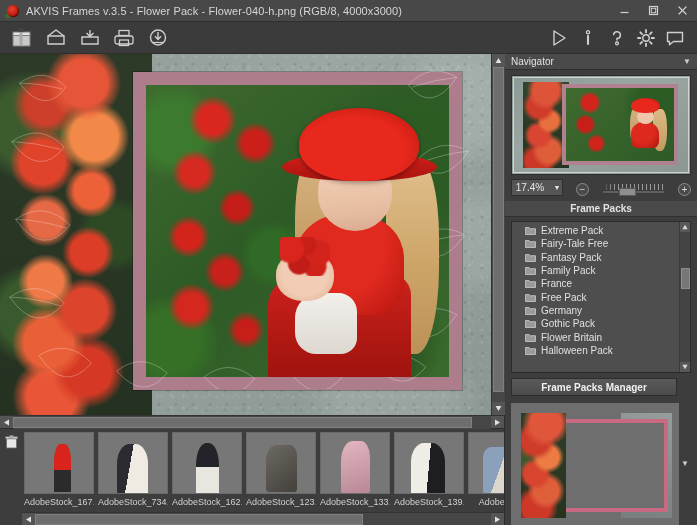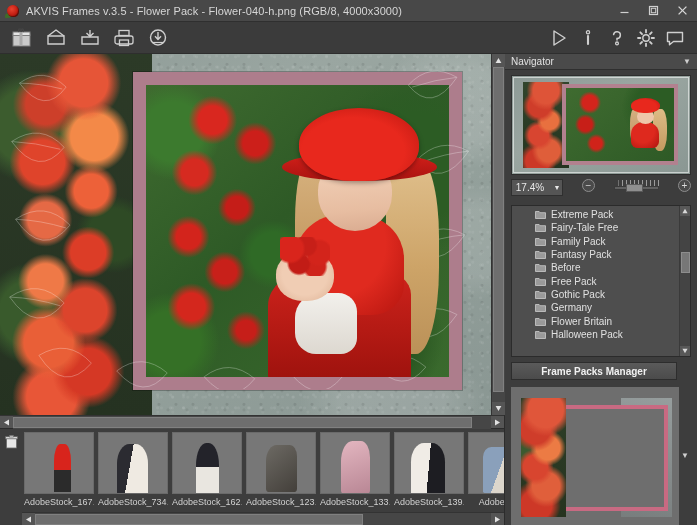--- a/index.html
+++ b/index.html
@@ -368,21 +368,21 @@
   .nav-girl .hl { position:absolute; left:20%; top:20%; width:20%; height:56%;
       background: linear-gradient(180deg,#d5b082,#bf9460); border-radius: 40% 10% 36% 45%; }
   .nav-girl .s { position:absolute; left:22%; top:40%; width:58%; height:42%;
       background: radial-gradient(ellipse at 42% 30%, #de291e 0 50%, #ad140e 100%);
       border-radius: 44% 44% 24% 24%; }
   .nav-view {
     position:absolute; inset: 1px; border: 1px solid rgba(255,255,255,.55);
     z-index: 5; pointer-events: none;
   }
   .nav-ctrl {
-    display: flex; align-items: flex-start; gap: 19px;
+    display: flex; align-items: flex-end; gap: 13px;
     padding: 0 6px 5px 6px; height: 22px;
   }
   .zoom-box {
     width: 52px; height: 17px; background: #555;
     border: 1px solid #2f2f2f; color: #e8e8e8;
     font-size: 10px; display: flex; align-items: center;
     justify-content: center; gap: 4px; position: relative;
   }
   .zoom-box .v { flex: 1 1 auto; text-align: center; }
   .zoom-box .dd { width: 10px; text-align: center; font-size: 7px; }
@@ -412,21 +412,20 @@
   .fp-list {
     margin: 4px 6px 0 6px; flex: 0 0 152px;
     background: #4e4e4e; border: 1px solid #2b2b2b;
     display: flex; overflow: hidden;
   }
   .fp-items { flex: 1 1 auto; overflow: hidden; padding: 2px 0; }
   .fp-item {
     height: 13.3px; display: flex; align-items: center;
     padding-left: 13px; gap: 5px; color: #e0e0e0; font-size: 10px;
     white-space: nowrap;
-    margin-left: 10px;
   }
   .fp-item.sel { background: #9b9b9b; color: #1c1c1c; }
   .fp-item .folder { flex: 0 0 11px; }
   .fp-scroll {
     width: 11px; flex: 0 0 11px; background: #4a4a4a;
     border-left: 1px solid #3a3a3a; display: flex; flex-direction: column;
   }
   .fp-scroll .a {
     height: 10px; background: #585858; display:flex;
     align-items:center; justify-content:center;
@@ -755,70 +754,73 @@
         </div>
         <div class="circ-btn">−</div>
         <div class="slider">
           <div class="ticks"></div>
           <div class="rail"></div>
           <div class="knob"></div>
         </div>
         <div class="circ-btn">+</div>
       </div>
 
+      <div class="panel-head center">
+        <span>Frame Packs</span>
+      </div>
 
       <div class="fp-list">
         <div class="fp-items">
           <div class="fp-item">
             <svg class="folder" width="11" height="9" viewBox="0 0 11 9">
                 <path d="M0.5 1.5 h3.6 l1 1.2 h5.4 v5.8 h-10 z" fill="#9a9a9a" stroke="#d8d8d8" stroke-width="0.7"></path>
               </svg>
             <span>Extreme Pack</span>
           </div>
           <div class="fp-item">
             <svg class="folder" width="11" height="9" viewBox="0 0 11 9">
                 <path d="M0.5 1.5 h3.6 l1 1.2 h5.4 v5.8 h-10 z" fill="#9a9a9a" stroke="#d8d8d8" stroke-width="0.7"></path>
               </svg>
             <span>Fairy-Tale Free</span>
           </div>
           <div class="fp-item">
             <svg class="folder" width="11" height="9" viewBox="0 0 11 9">
                 <path d="M0.5 1.5 h3.6 l1 1.2 h5.4 v5.8 h-10 z" fill="#9a9a9a" stroke="#d8d8d8" stroke-width="0.7"></path>
               </svg>
+            <span>Fantasy Pack</span>
+          </div>
+          <div class="fp-item">
+            <svg class="folder" width="11" height="9" viewBox="0 0 11 9">
+                <path d="M0.5 1.5 h3.6 l1 1.2 h5.4 v5.8 h-10 z" fill="#9a9a9a" stroke="#d8d8d8" stroke-width="0.7"></path>
+              </svg>
             <span>Family Pack</span>
           </div>
           <div class="fp-item">
             <svg class="folder" width="11" height="9" viewBox="0 0 11 9">
                 <path d="M0.5 1.5 h3.6 l1 1.2 h5.4 v5.8 h-10 z" fill="#9a9a9a" stroke="#d8d8d8" stroke-width="0.7"></path>
               </svg>
-            <span>Fantasy Pack</span>
-          </div>
-          <div class="fp-item">
-            <svg class="folder" width="11" height="9" viewBox="0 0 11 9">
-                <path d="M0.5 1.5 h3.6 l1 1.2 h5.4 v5.8 h-10 z" fill="#9a9a9a" stroke="#d8d8d8" stroke-width="0.7"></path>
-              </svg>
-            <span>Before</span>
+            <span>France</span>
           </div>
           <div class="fp-item">
             <svg class="folder" width="11" height="9" viewBox="0 0 11 9">
                 <path d="M0.5 1.5 h3.6 l1 1.2 h5.4 v5.8 h-10 z" fill="#9a9a9a" stroke="#d8d8d8" stroke-width="0.7"></path>
               </svg>
             <span>Free Pack</span>
           </div>
           <div class="fp-item">
             <svg class="folder" width="11" height="9" viewBox="0 0 11 9">
                 <path d="M0.5 1.5 h3.6 l1 1.2 h5.4 v5.8 h-10 z" fill="#9a9a9a" stroke="#d8d8d8" stroke-width="0.7"></path>
               </svg>
+            <span>Germany</span>
+          </div>
+          <div class="fp-item">
+            <svg class="folder" width="11" height="9" viewBox="0 0 11 9">
+                <path d="M0.5 1.5 h3.6 l1 1.2 h5.4 v5.8 h-10 z" fill="#9a9a9a" stroke="#d8d8d8" stroke-width="0.7"></path>
+              </svg>
             <span>Gothic Pack</span>
-          </div>
-          <div class="fp-item">
-            <svg class="folder" width="11" height="9" viewBox="0 0 11 9">
-                <path d="M0.5 1.5 h3.6 l1 1.2 h5.4 v5.8 h-10 z" fill="#9a9a9a" stroke="#d8d8d8" stroke-width="0.7"></path>
-              </svg>
-            <span>Germany</span>
           </div>
           <div class="fp-item">
             <svg class="folder" width="11" height="9" viewBox="0 0 11 9">
                 <path d="M0.5 1.5 h3.6 l1 1.2 h5.4 v5.8 h-10 z" fill="#9a9a9a" stroke="#d8d8d8" stroke-width="0.7"></path>
               </svg>
             <span>Flower Britain</span>
           </div>
           <div class="fp-item">
             <svg class="folder" width="11" height="9" viewBox="0 0 11 9">
                 <path d="M0.5 1.5 h3.6 l1 1.2 h5.4 v5.8 h-10 z" fill="#9a9a9a" stroke="#d8d8d8" stroke-width="0.7"></path>

